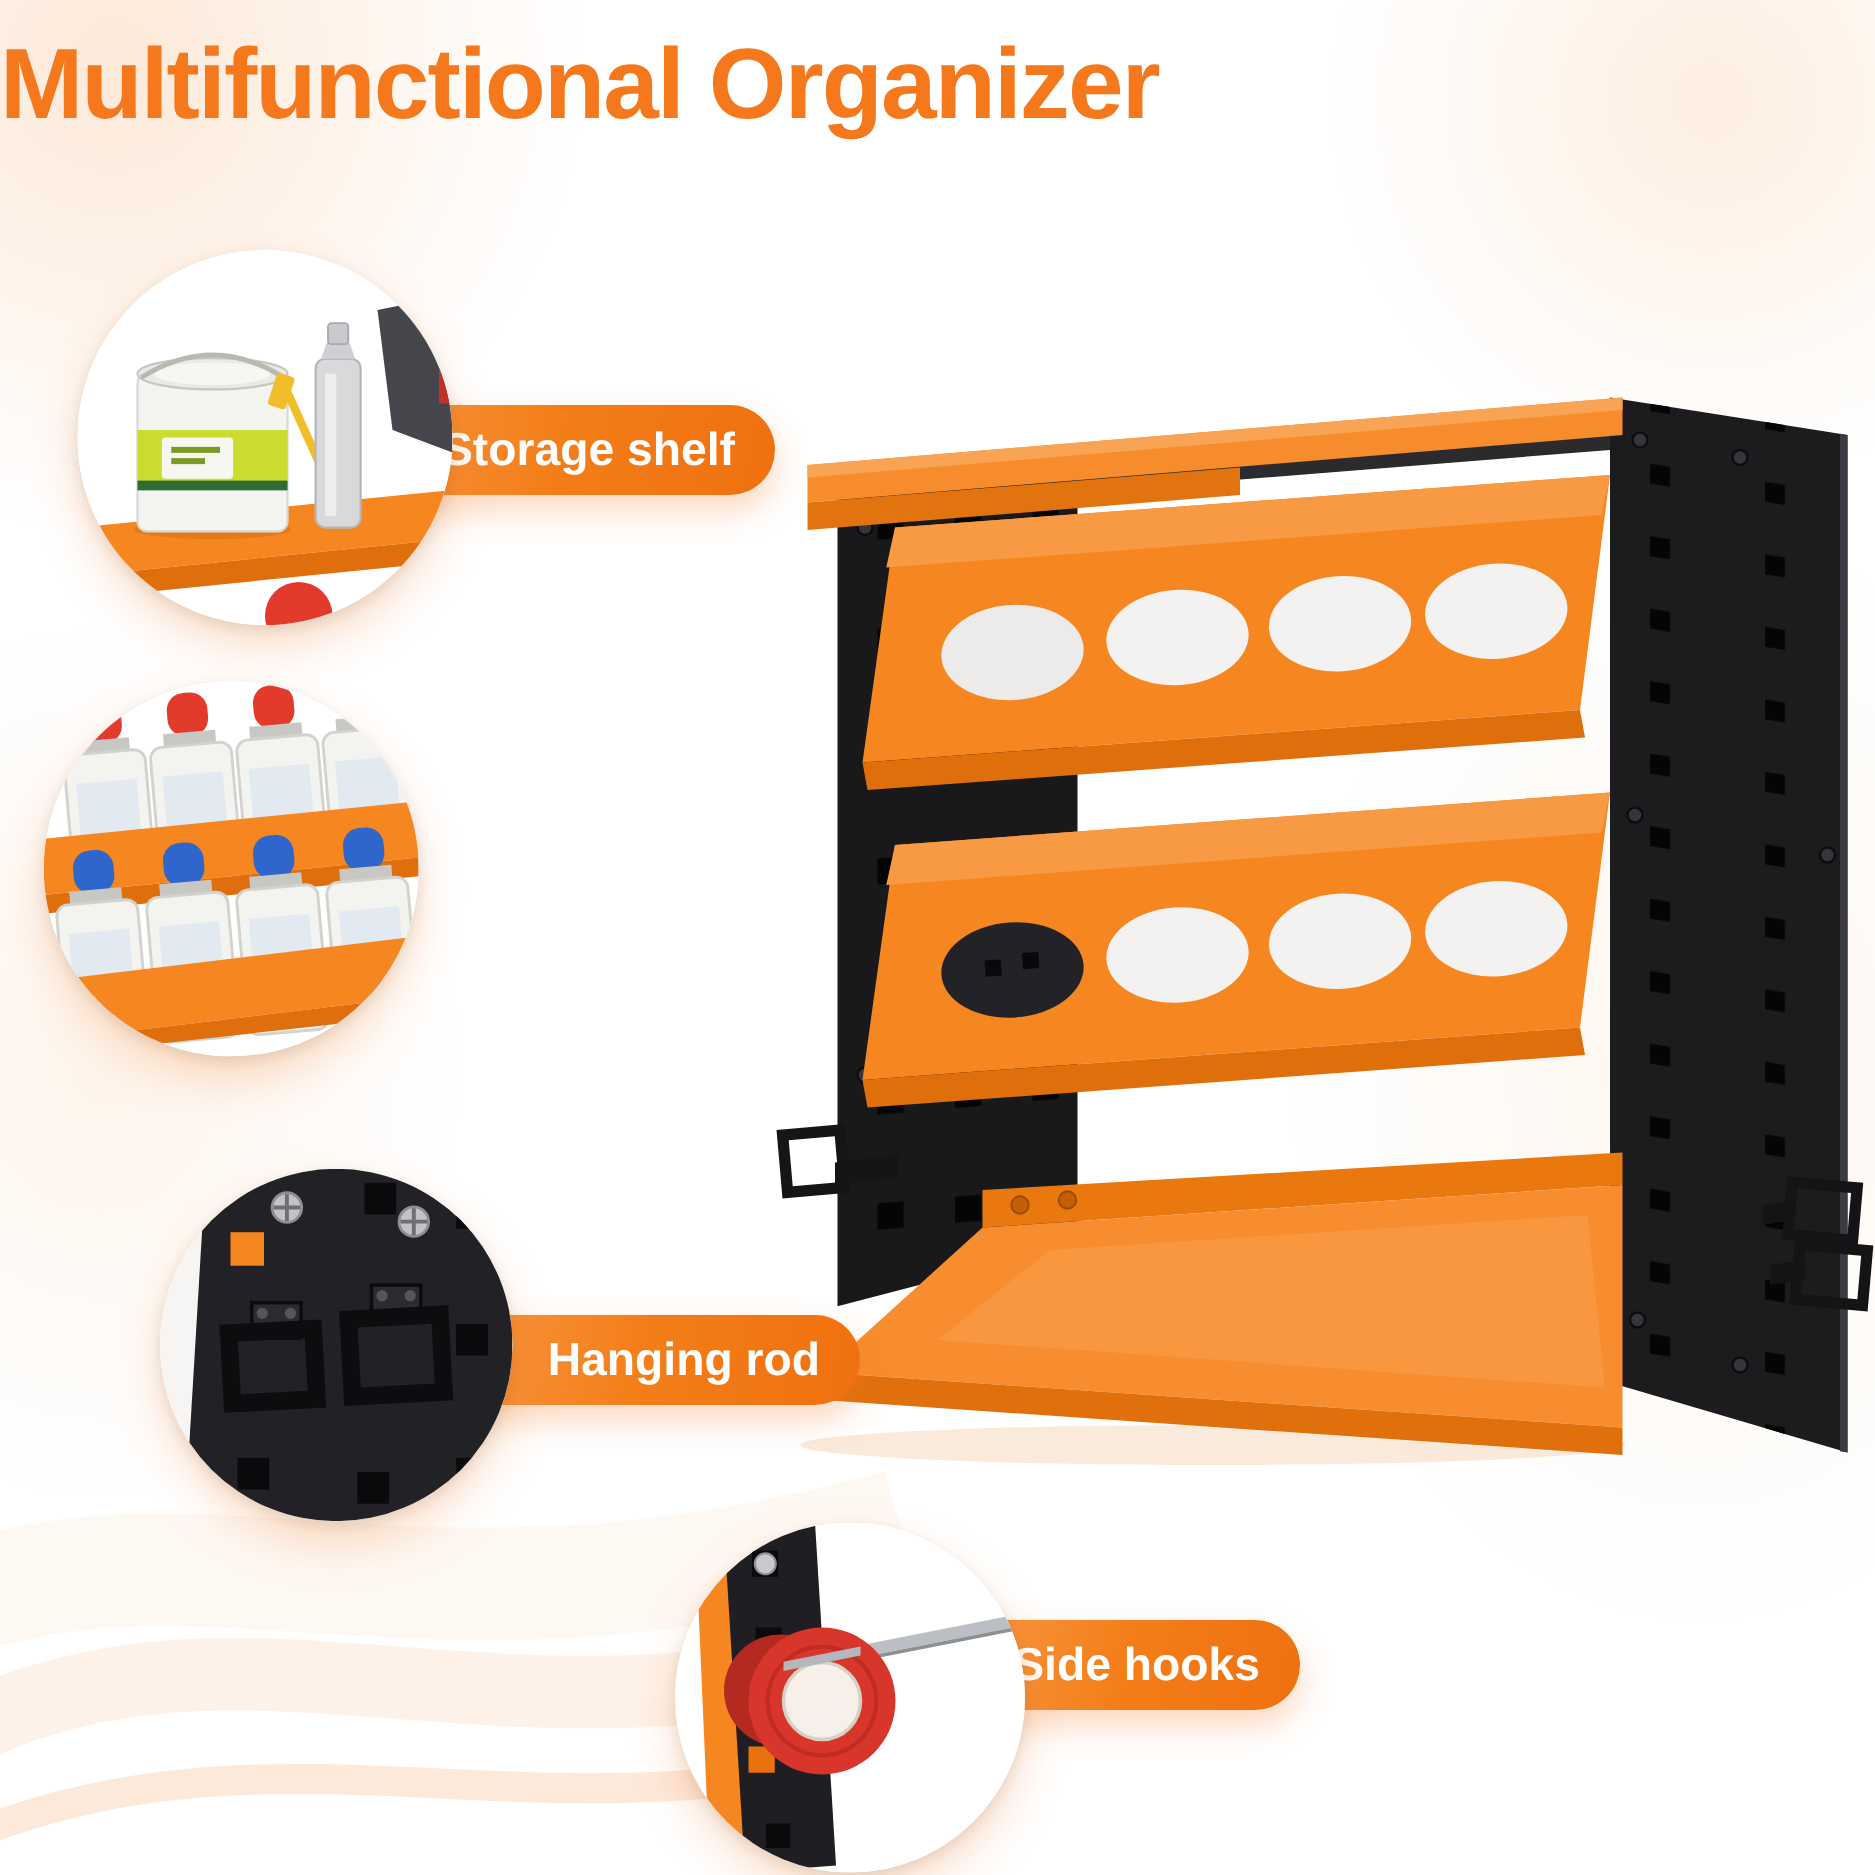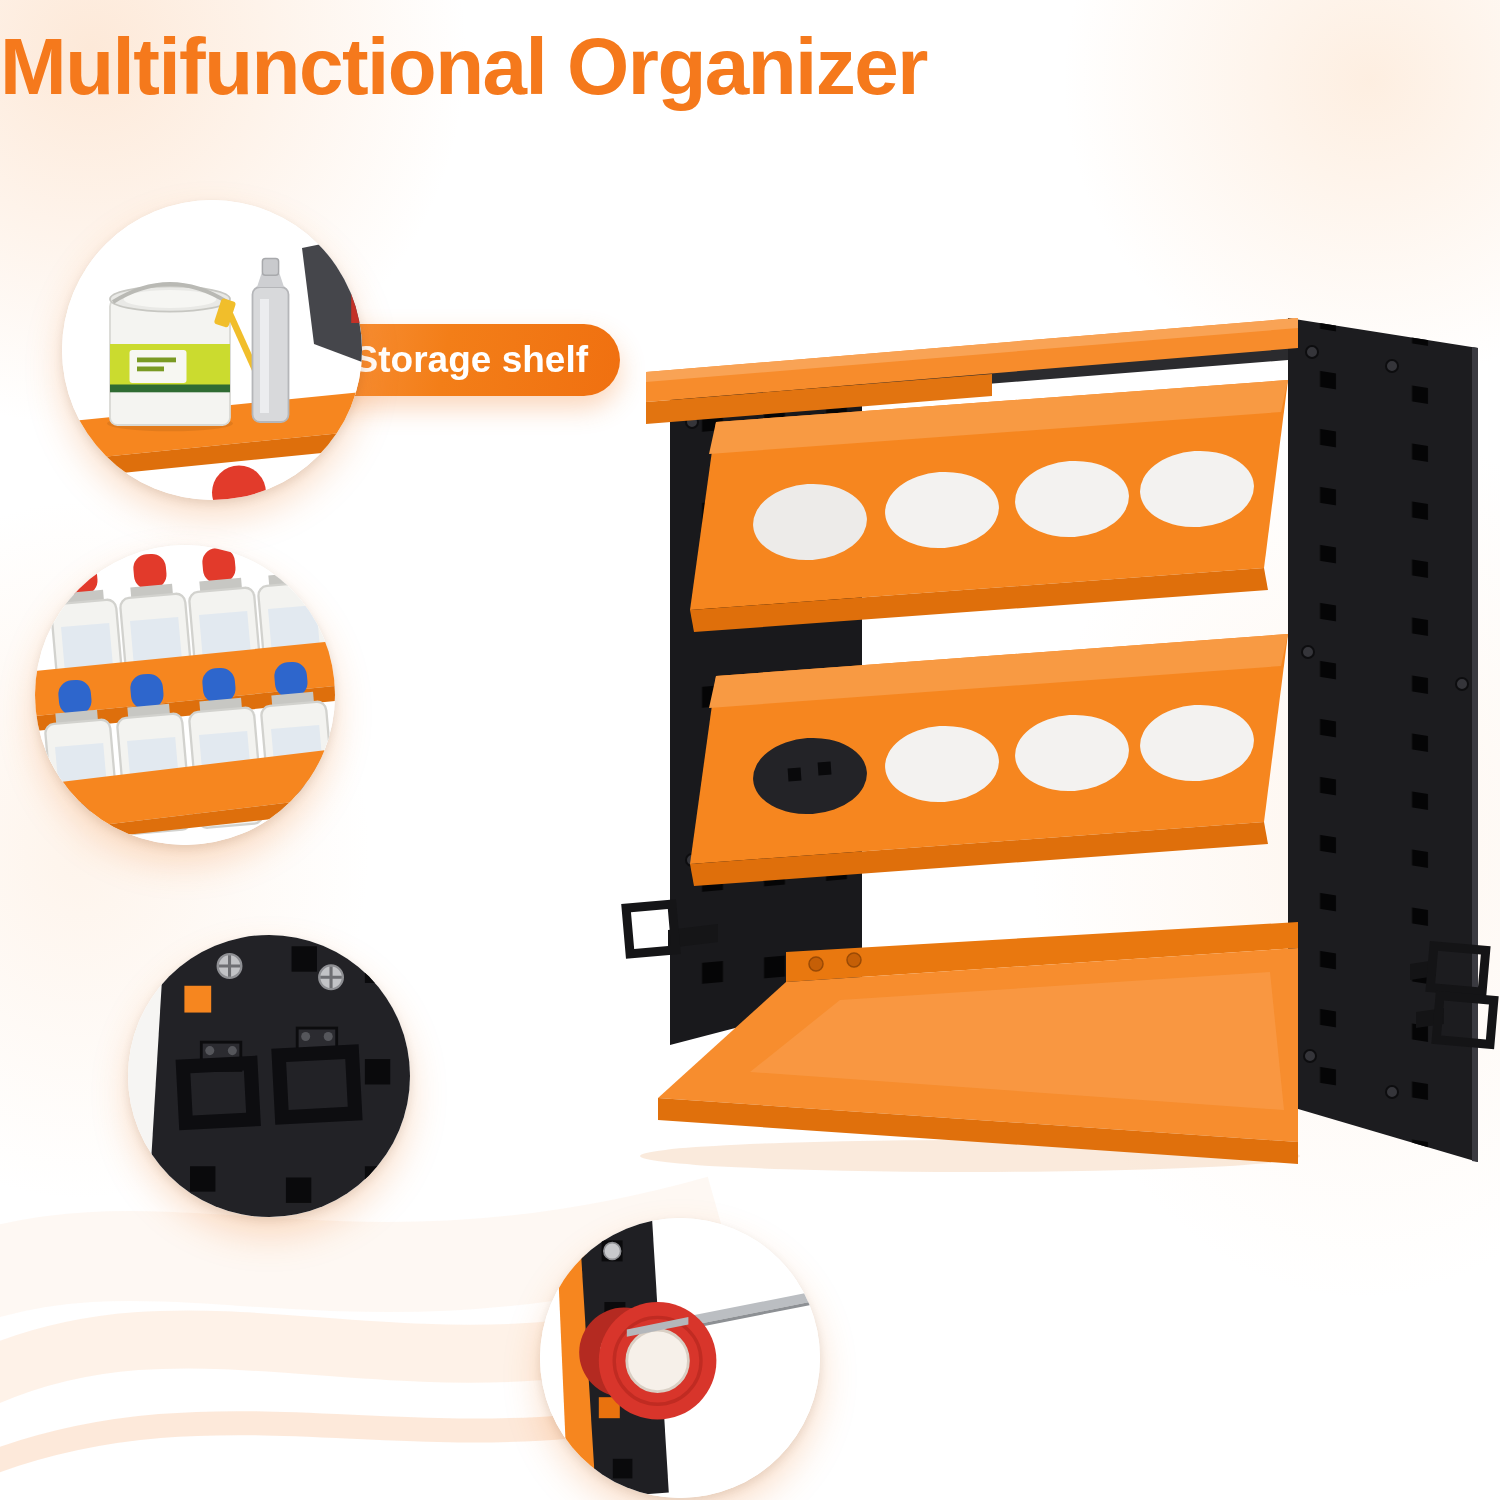--- a/index.html
+++ b/index.html
@@ -62,20 +62,26 @@
     <path d="M-40,430 C210,300 430,480 800,330" stroke="#F6A15C" stroke-width="58" fill="none" opacity="0.14"></path>
     <path d="M-40,515 C250,390 470,550 820,405" stroke="#F28433" stroke-width="24" fill="none" opacity="0.18"></path>
   </svg>
 
   <h1 class="title">
     <span class="t-line">Multifunctional Organizer</span>
   </h1>
 
   <div class="pill pill-1">
     <span>Storage shelf</span>
+  </div>
+  <div class="pill pill-3">
+    <span>Hanging rod</span>
+  </div>
+  <div class="pill pill-4">
+    <span>Side hooks</span>
   </div>
 
   <div class="circle circ-1">
     <svg viewBox="0 0 100 100">
       <rect width="100" height="100" fill="#ffffff"></rect>
       <g>
         <polygon points="80,16 100,12 100,54 84,48" fill="#45464B"></polygon>
         <rect x="96.4" y="14" width="3.6" height="27" fill="#C23127"></rect>
       </g>
       <g>

